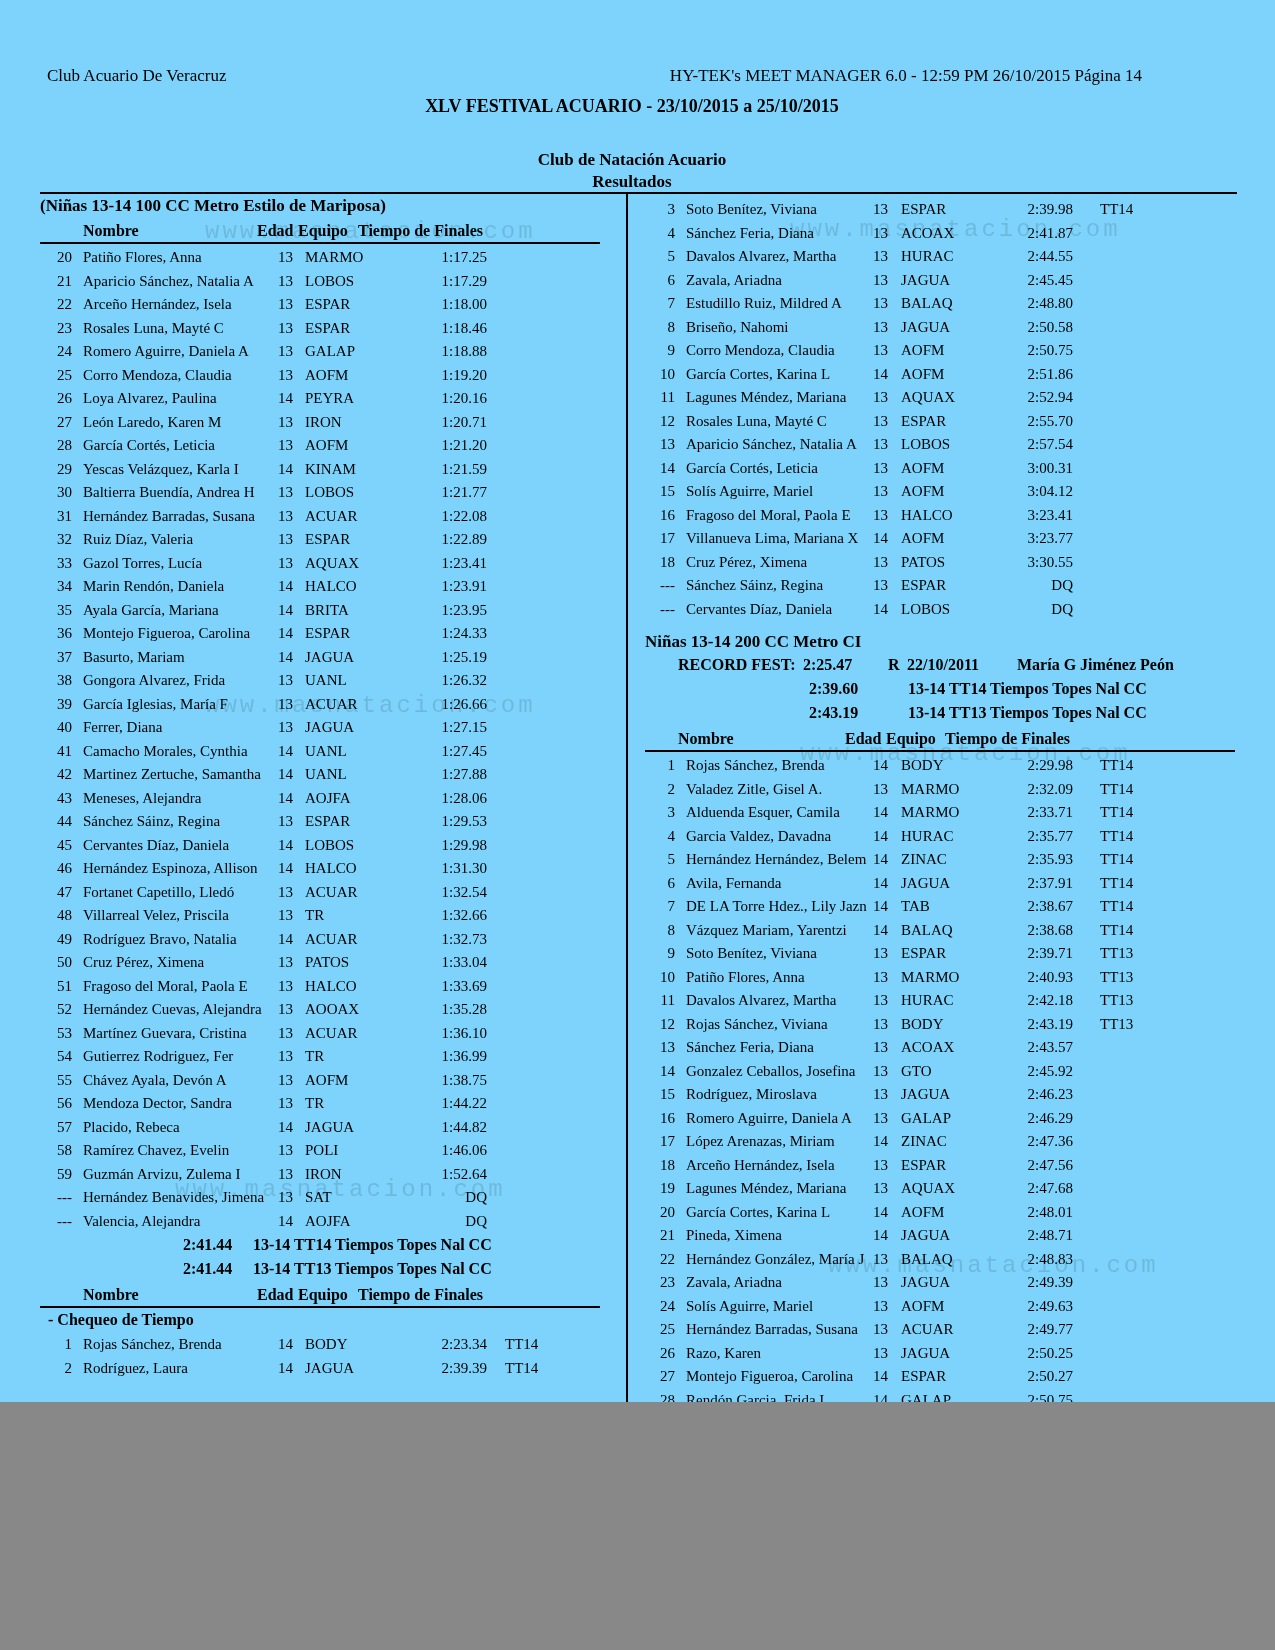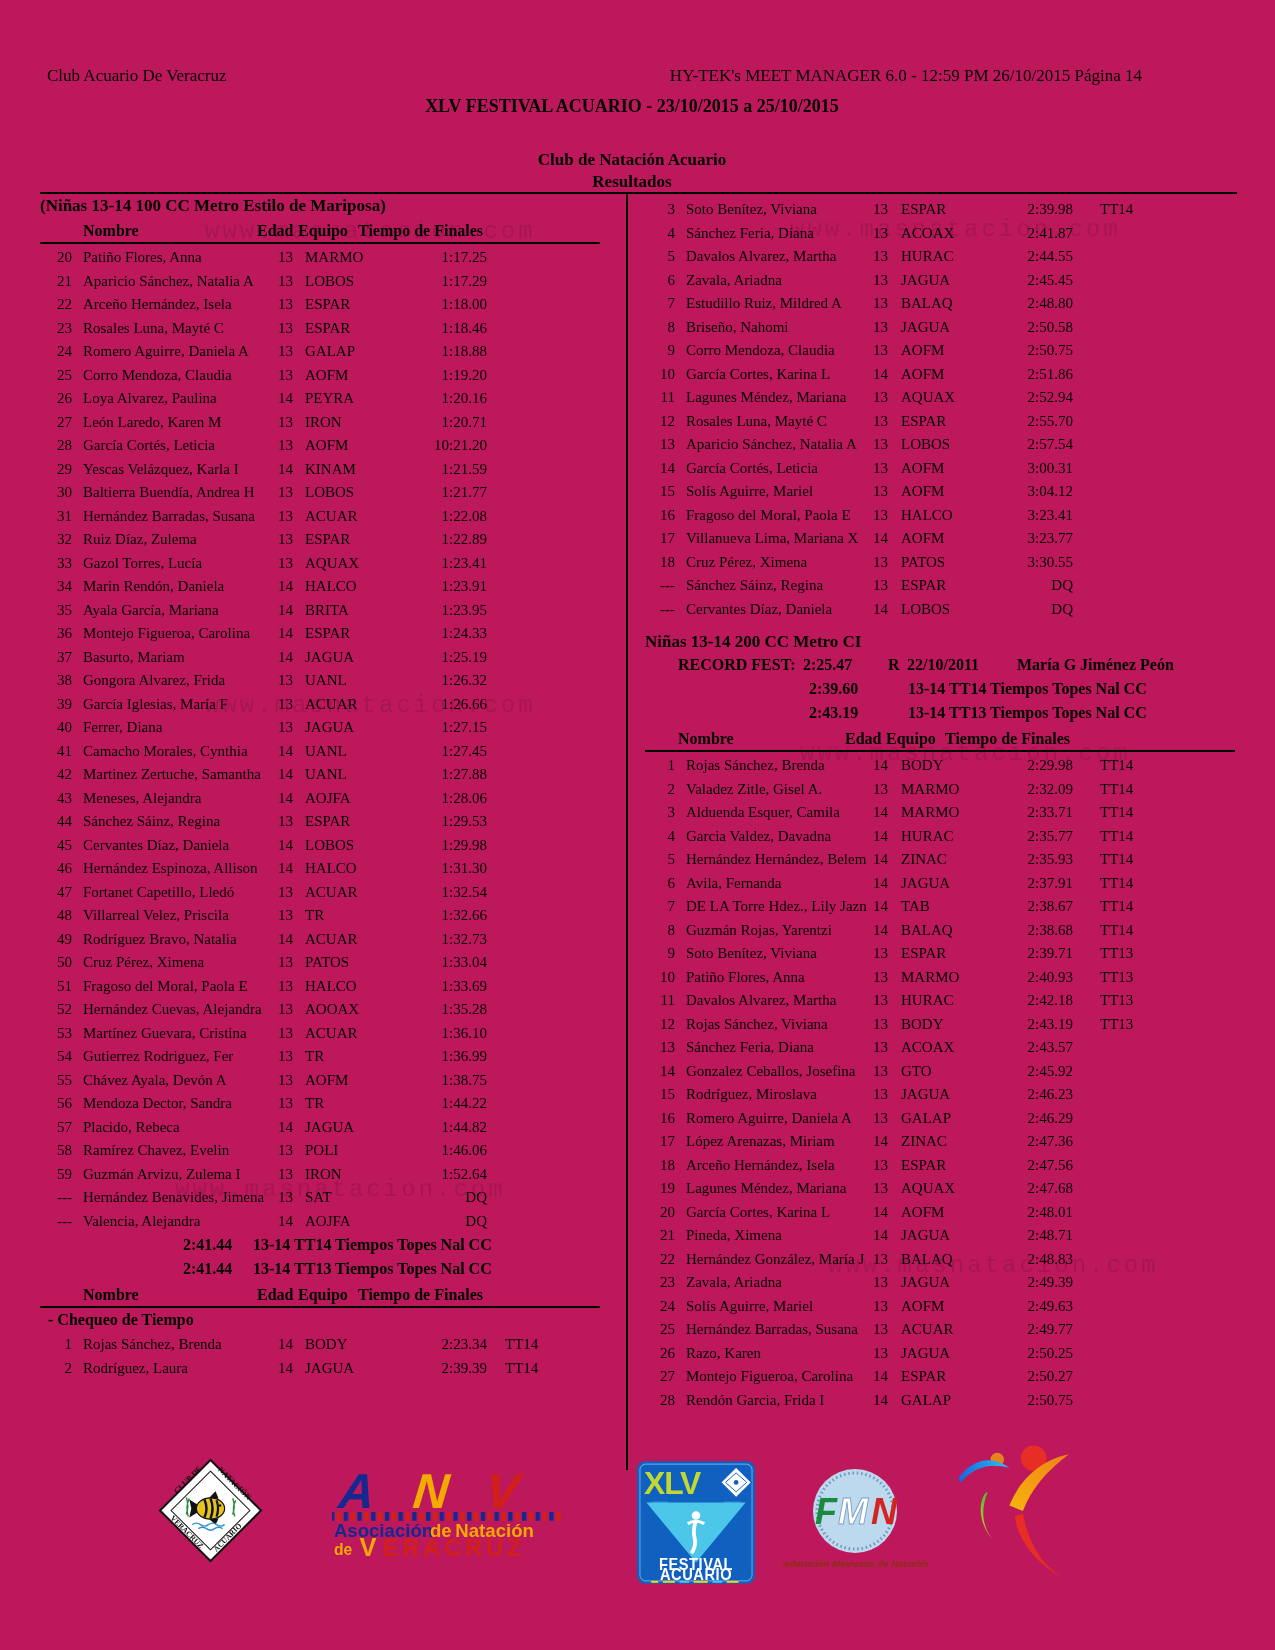--- a/index.html
+++ b/index.html
@@ -1,16 +1,16 @@
 <!DOCTYPE html>
 <html><head>
 <meta charset="utf-8">
 <style>
   html,body{margin:0;padding:0;background:#888;}
-  .page{position:relative;width:1275px;height:1650px;background:#be185d;
+  .page{position:relative;width:1275px;height:1402px;background:#7dd3fc;
         font-family:"Liberation Serif",serif;color:#000;overflow:hidden;margin:0 auto;}
 
   
   .top-row{position:absolute;top:66px;left:47px;right:133px;display:flex;
            justify-content:space-between;font-size:17px;white-space:nowrap;}
   .center-line{position:absolute;left:0;right:11px;text-align:center;font-weight:bold;white-space:nowrap;}
   .t-title{top:96px;font-size:18px;}
   .t-sanction{top:124px;font-size:17px;}
   .t-club{top:150px;font-size:17px;}
   .t-results{top:172px;font-size:17px;}
@@ -160,21 +160,21 @@
           <span class="c-age">13</span>
           <span class="c-team">IRON</span>
           <span class="c-time">1:20.71</span>
           <span class="c-tag"></span>
         </div>
         <div class="trow">
           <span class="c-place">28</span>
           <span class="c-name">García Cortés, Leticia</span>
           <span class="c-age">13</span>
           <span class="c-team">AOFM</span>
-          <span class="c-time">10:21.20</span>
+          <span class="c-time">1:21.20</span>
           <span class="c-tag"></span>
         </div>
         <div class="trow">
           <span class="c-place">29</span>
           <span class="c-name">Yescas Velázquez, Karla I</span>
           <span class="c-age">14</span>
           <span class="c-team">KINAM</span>
           <span class="c-time">1:21.59</span>
           <span class="c-tag"></span>
         </div>
@@ -189,21 +189,21 @@
         <div class="trow">
           <span class="c-place">31</span>
           <span class="c-name">Hernández Barradas, Susana</span>
           <span class="c-age">13</span>
           <span class="c-team">ACUAR</span>
           <span class="c-time">1:22.08</span>
           <span class="c-tag"></span>
         </div>
         <div class="trow">
           <span class="c-place">32</span>
-          <span class="c-name">Ruiz Díaz, Zulema</span>
+          <span class="c-name">Ruiz Díaz, Valeria</span>
           <span class="c-age">13</span>
           <span class="c-team">ESPAR</span>
           <span class="c-time">1:22.89</span>
           <span class="c-tag"></span>
         </div>
         <div class="trow">
           <span class="c-place">33</span>
           <span class="c-name">Gazol Torres, Lucía</span>
           <span class="c-age">13</span>
           <span class="c-team">AQUAX</span>
@@ -693,21 +693,21 @@
         <div class="trow">
           <span class="c-place">7</span>
           <span class="c-name">DE LA Torre Hdez., Lily Jazn</span>
           <span class="c-age">14</span>
           <span class="c-team">TAB</span>
           <span class="c-time">2:38.67</span>
           <span class="c-tag">TT14</span>
         </div>
         <div class="trow">
           <span class="c-place">8</span>
-          <span class="c-name">Guzmán Rojas, Yarentzi</span>
+          <span class="c-name">Vázquez Mariam, Yarentzi</span>
           <span class="c-age">14</span>
           <span class="c-team">BALAQ</span>
           <span class="c-time">2:38.68</span>
           <span class="c-tag">TT14</span>
         </div>
         <div class="trow">
           <span class="c-place">9</span>
           <span class="c-name">Soto Benítez, Viviana</span>
           <span class="c-age">13</span>
           <span class="c-team">ESPAR</span>

